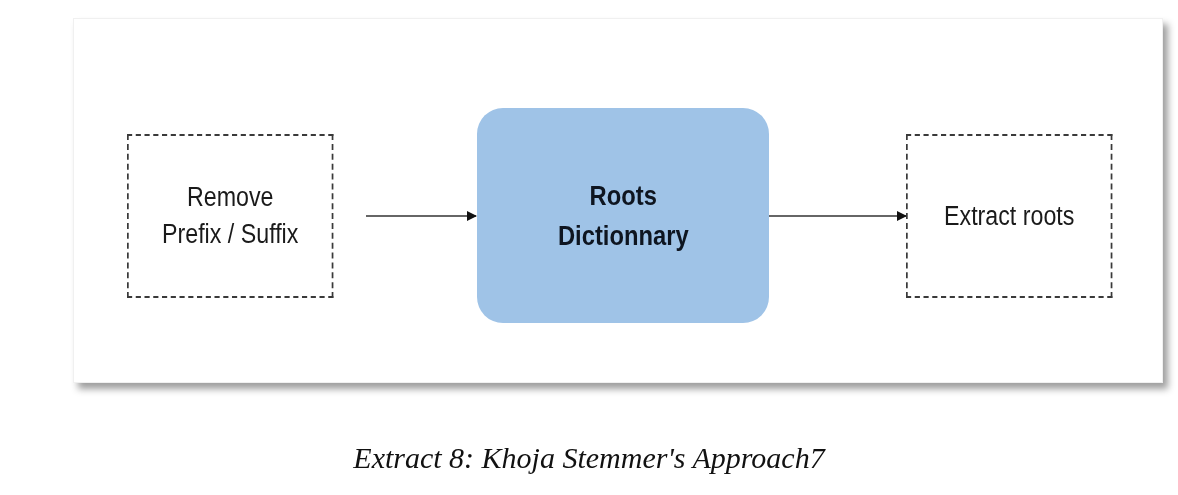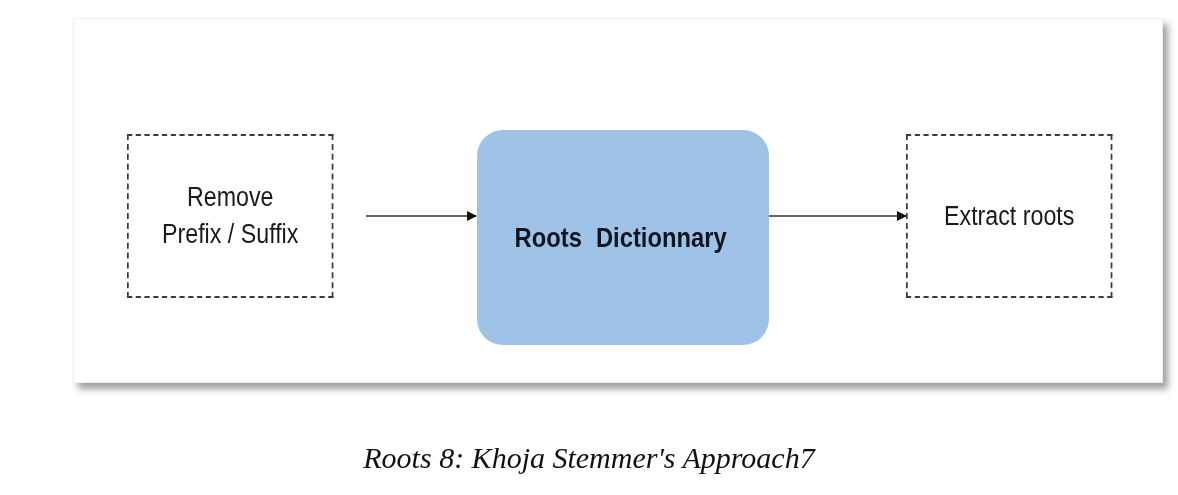--- a/index.html
+++ b/index.html
@@ -19,23 +19,23 @@
       font-family: "Liberation Sans", sans-serif;
       font-size: 27px; line-height: 37px; color: #1a1a1a;
       transform: scaleX(0.86);
     }
     .box-dashed span { display: block; }
     #box-remove { left: 53px; top: 115px; width: 236px; height: 160px; transform-origin: left center; }
     #box-extract { left: 832px; top: 115px; width: 236px; height: 160px; transform-origin: left center; }
     .box-center {
       position: absolute; left: 403px; top: 89px; width: 292px; height: 215px;
       background: #9fc3e7; border-radius: 26px;
-      display: flex; align-items: center; justify-content: center;
+      display: flex; flex-direction: column; align-items: center; justify-content: center;
       font-family: "Liberation Sans", sans-serif; font-weight: bold;
-      font-size: 27px; line-height: 40px; color: #0e1520; margin-top: 22px;
+      font-size: 27px; line-height: 40px; color: #0e1520;
     }
     .box-center .lbl { transform: scaleX(0.88); }
     svg.arrows { position: absolute; left: 0; top: 0; width: 1088px; height: 363px; overflow: visible; }
     .caption {
       position: absolute; left: 0; top: 441px; width: 1178px; text-align: center;
       font-family: "Liberation Serif", serif; font-style: italic;
       font-size: 30px; color: #111111;
     }
   </style>
 </head>
@@ -62,13 +62,13 @@
   <div class="box-center" style="background: rgb(159, 195, 231);">
     <span class="lbl">Roots</span>
     <span class="lbl">Dictionnary</span>
   </div>
 
   <div class="box-dashed" id="box-extract">
     <span>Extract roots</span>
   </div>
 </div>
 
-<div class="caption">Roots 8: Khoja Stemmer's Approach7</div>
+<div class="caption">Extract 8: Khoja Stemmer's Approach7</div>
 
 </body></html>

